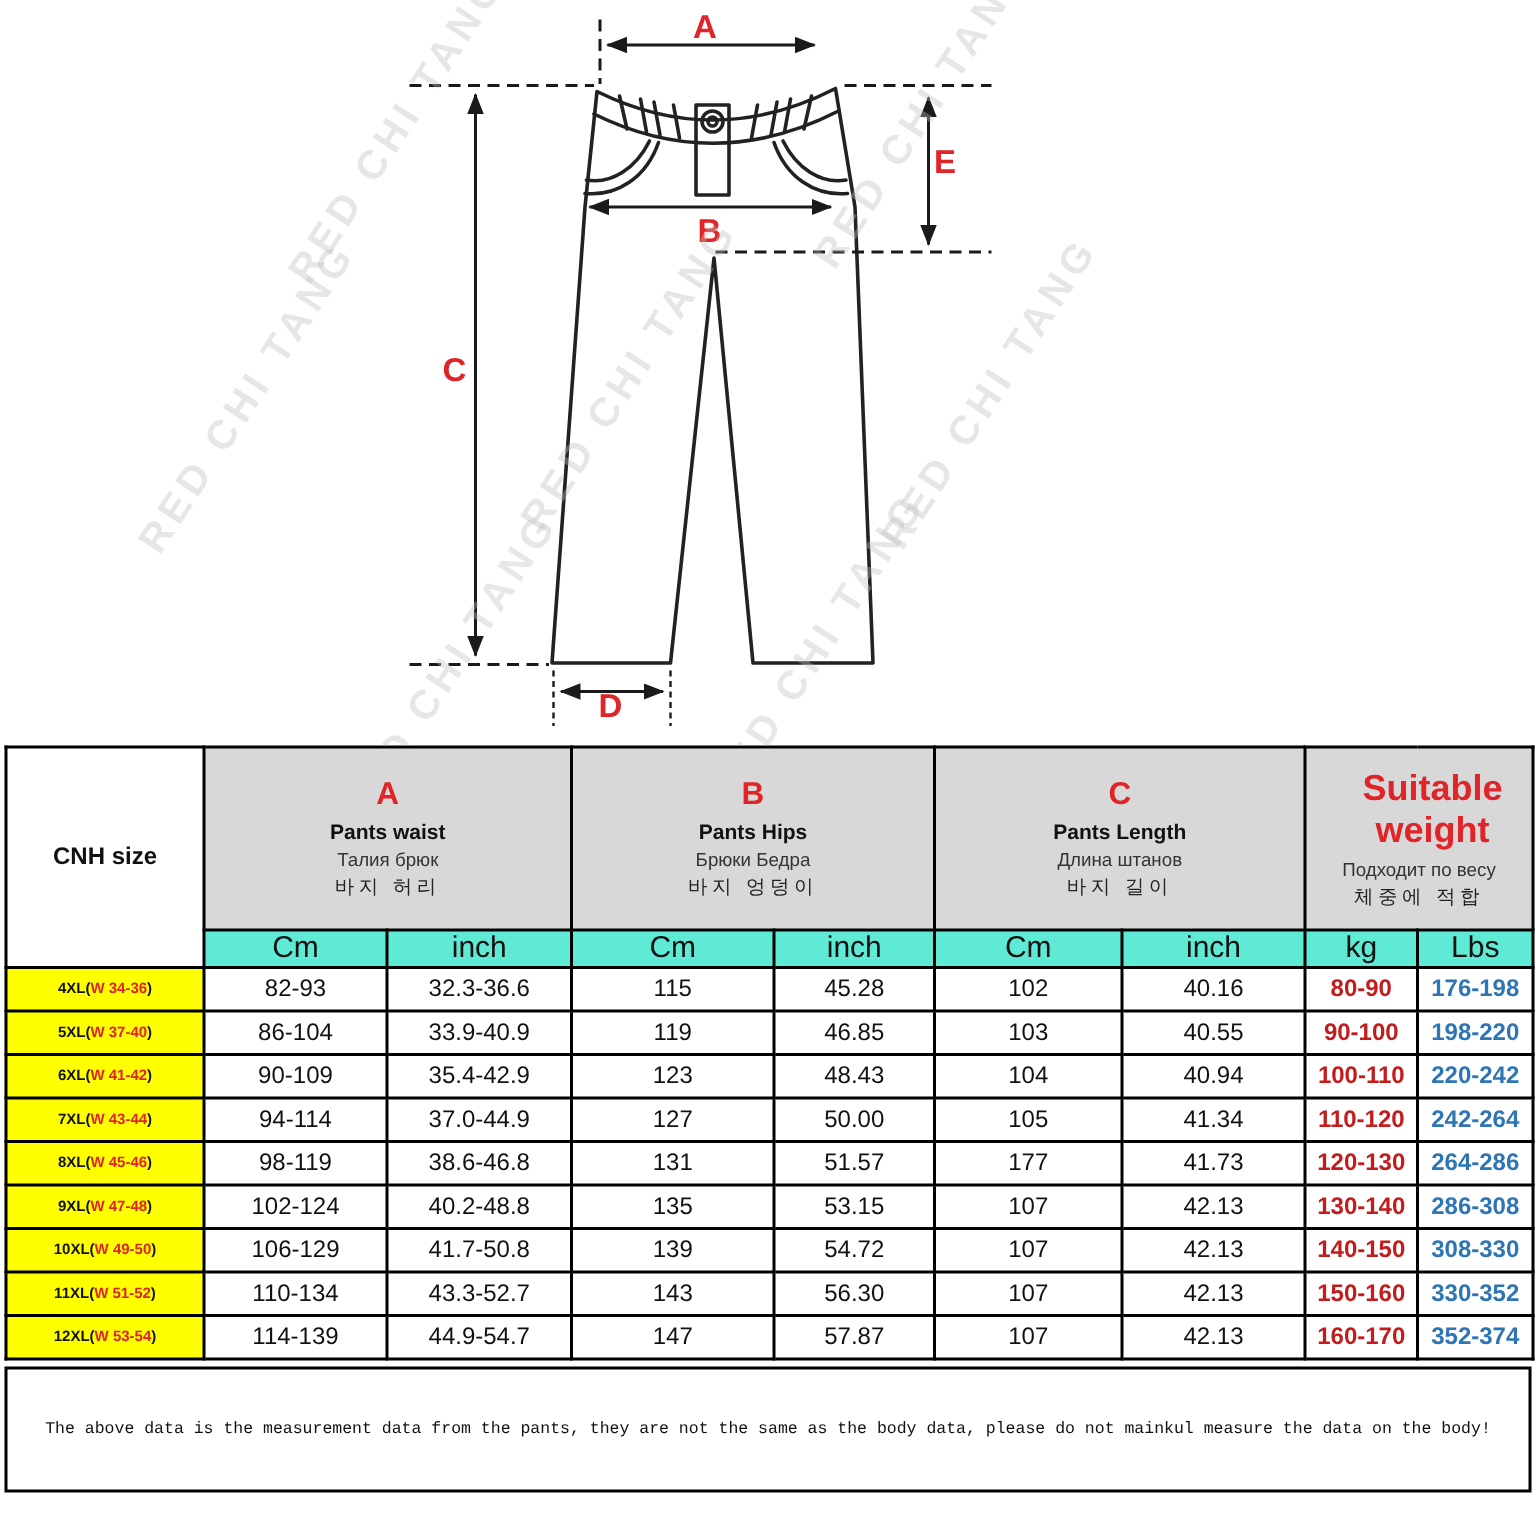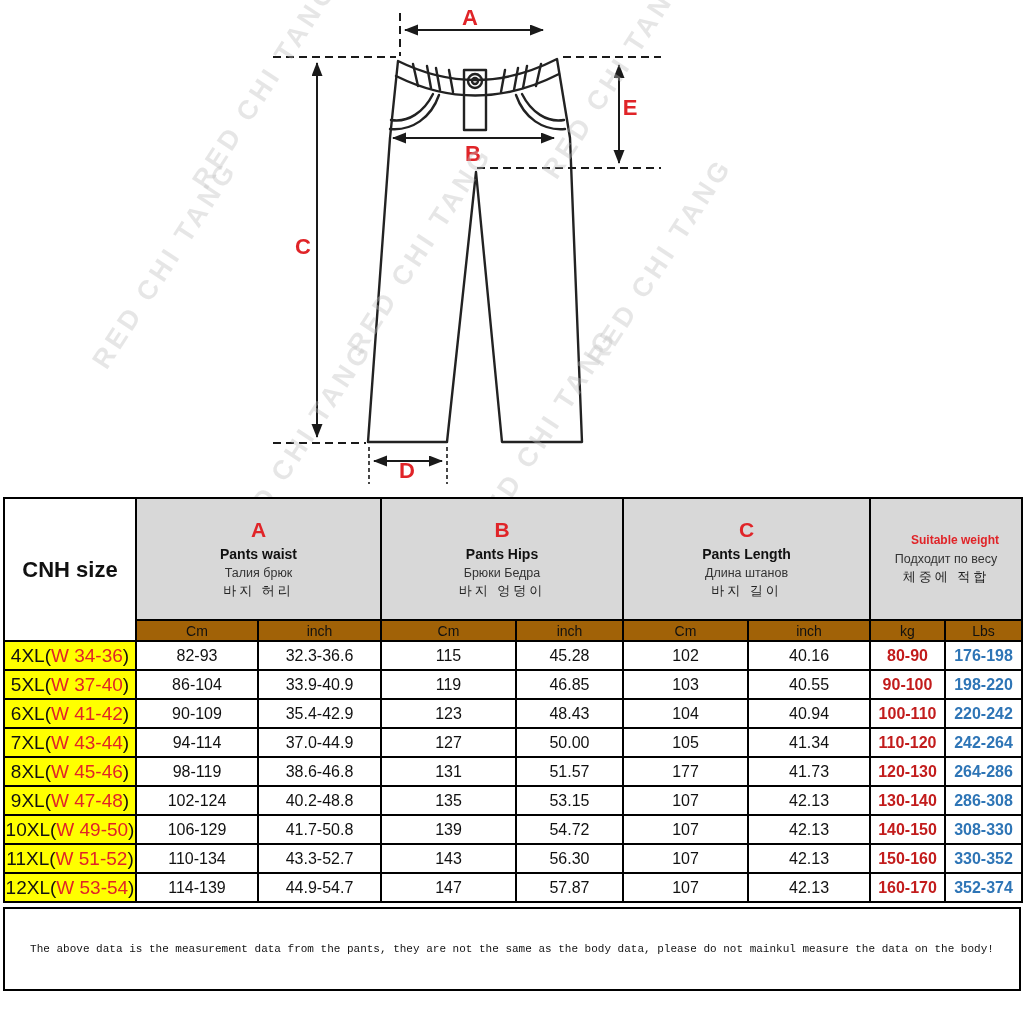--- a/index.html
+++ b/index.html
@@ -24,30 +24,30 @@
   }
   .dim-label{fill:var(--accent-red);font-family:"Liberation Sans",sans-serif;
     font-weight:bold;font-size:22px;text-anchor:middle;}
   
   table.size-table{
     border-collapse:collapse;table-layout:fixed;margin-left:3px;width:1018px;
   }
   .size-table th,.size-table td{
     border:2px solid #000;text-align:center;vertical-align:middle;padding:0;
   }
-  th.cnh{background:#fff;font-size:22px;font-weight:bold;letter-spacing:0;}
+  th.cnh{background:#fff;font-size:16px;font-weight:bold;letter-spacing:0;}
   th.measure-head,th.weight-head{background:var(--header-gray);height:122px;font-weight:normal;}
   .letter{font-size:21px;font-weight:bold;color:var(--accent-red);margin-bottom:4px;}
   .h-en{font-size:14px;font-weight:bold;color:#111;}
   .h-ru{font-size:12.5px;color:#333;margin-top:4px;font-weight:normal;}
   .h-ko{font-size:13px;color:#222;margin-top:2px;letter-spacing:3px;font-weight:normal;}
-  .weight-title{font-size:12px;font-weight:bold;color:var(--accent-red);margin-bottom:5px;padding-left:18px;}
-  tr.units-row th{height:21px;background:#a16207;font-weight:normal;font-size:14px;}
+  .weight-title{font-size:24px;font-weight:bold;color:var(--accent-red);margin-bottom:5px;padding-left:18px;}
+  tr.units-row th{height:21px;background:#5eead4;font-weight:normal;font-size:20px;}
   tbody td{height:29px;font-size:16px;background:#fff;}
-  td.size-cell{background:var(--row-yellow);font-weight:normal;font-size:19px;color:#111;}
+  td.size-cell{background:var(--row-yellow);font-weight:bold;font-size:10px;color:#111;}
   td.size-cell .w{color:var(--accent-red);}
   td.kg-cell{color:var(--kg-red);font-weight:bold;}
   td.lbs-cell{color:var(--lbs-blue);font-weight:bold;}
   
   .footer-box{
     margin:4px 0 0 3px;width:1018px;height:84px;border:2px solid #000;
     display:flex;flex-direction:column;align-items:center;justify-content:center;gap:3px;
   }
   .f-en{font-family:"Liberation Mono", monospace;font-size:11px;color:#111;white-space:nowrap;}
   .f-ru{font-size:13.5px;color:var(--footer-ru-red);white-space:nowrap;}

